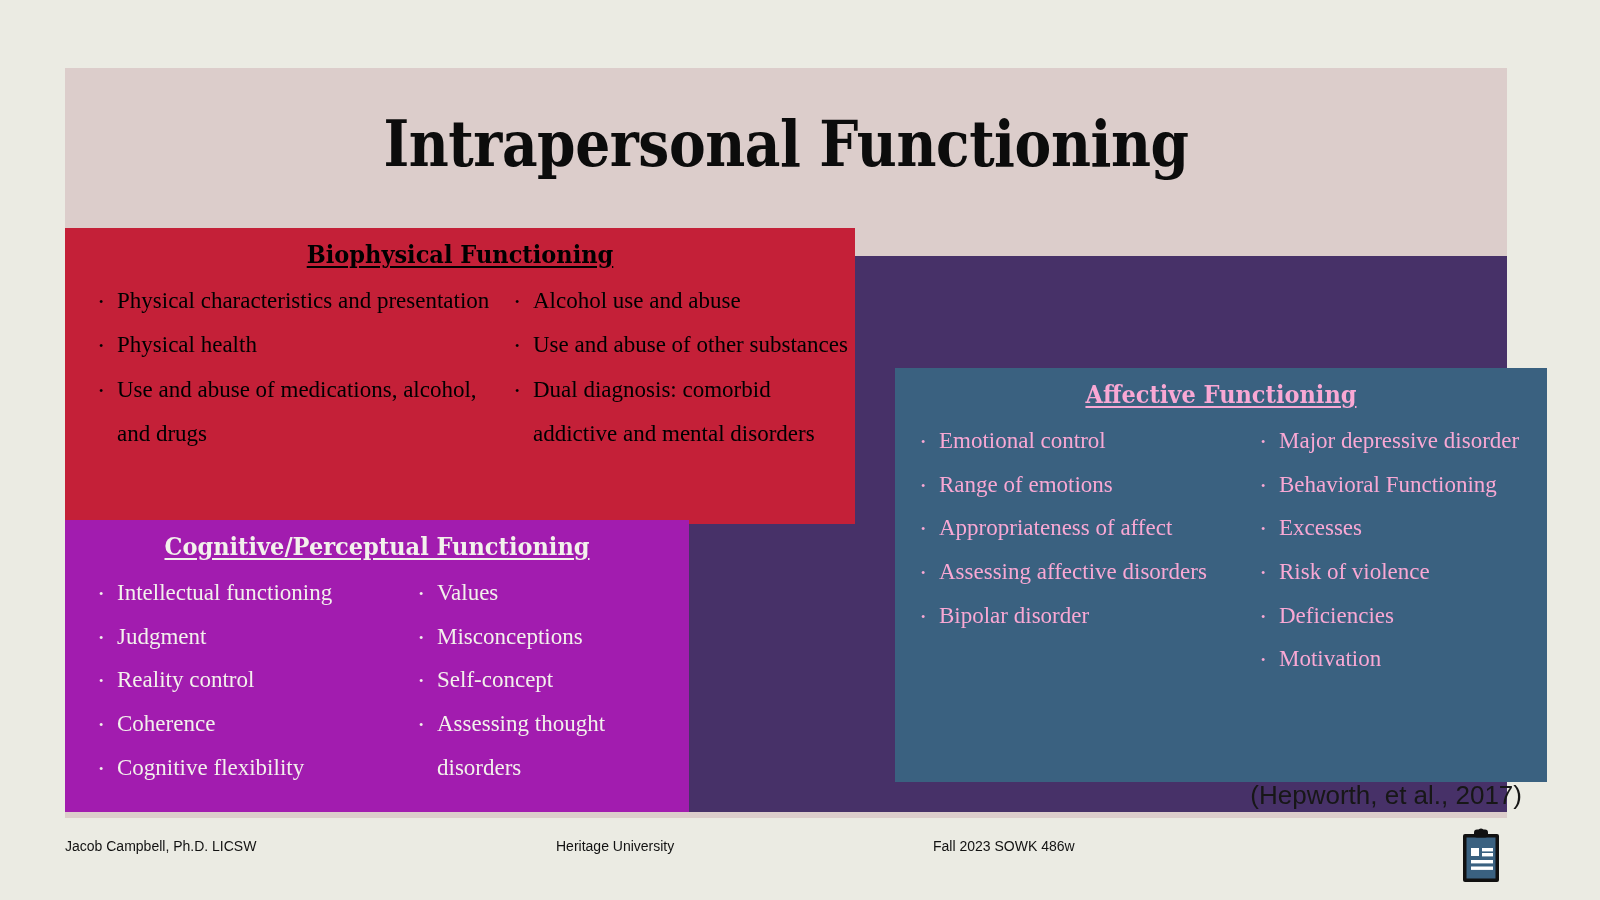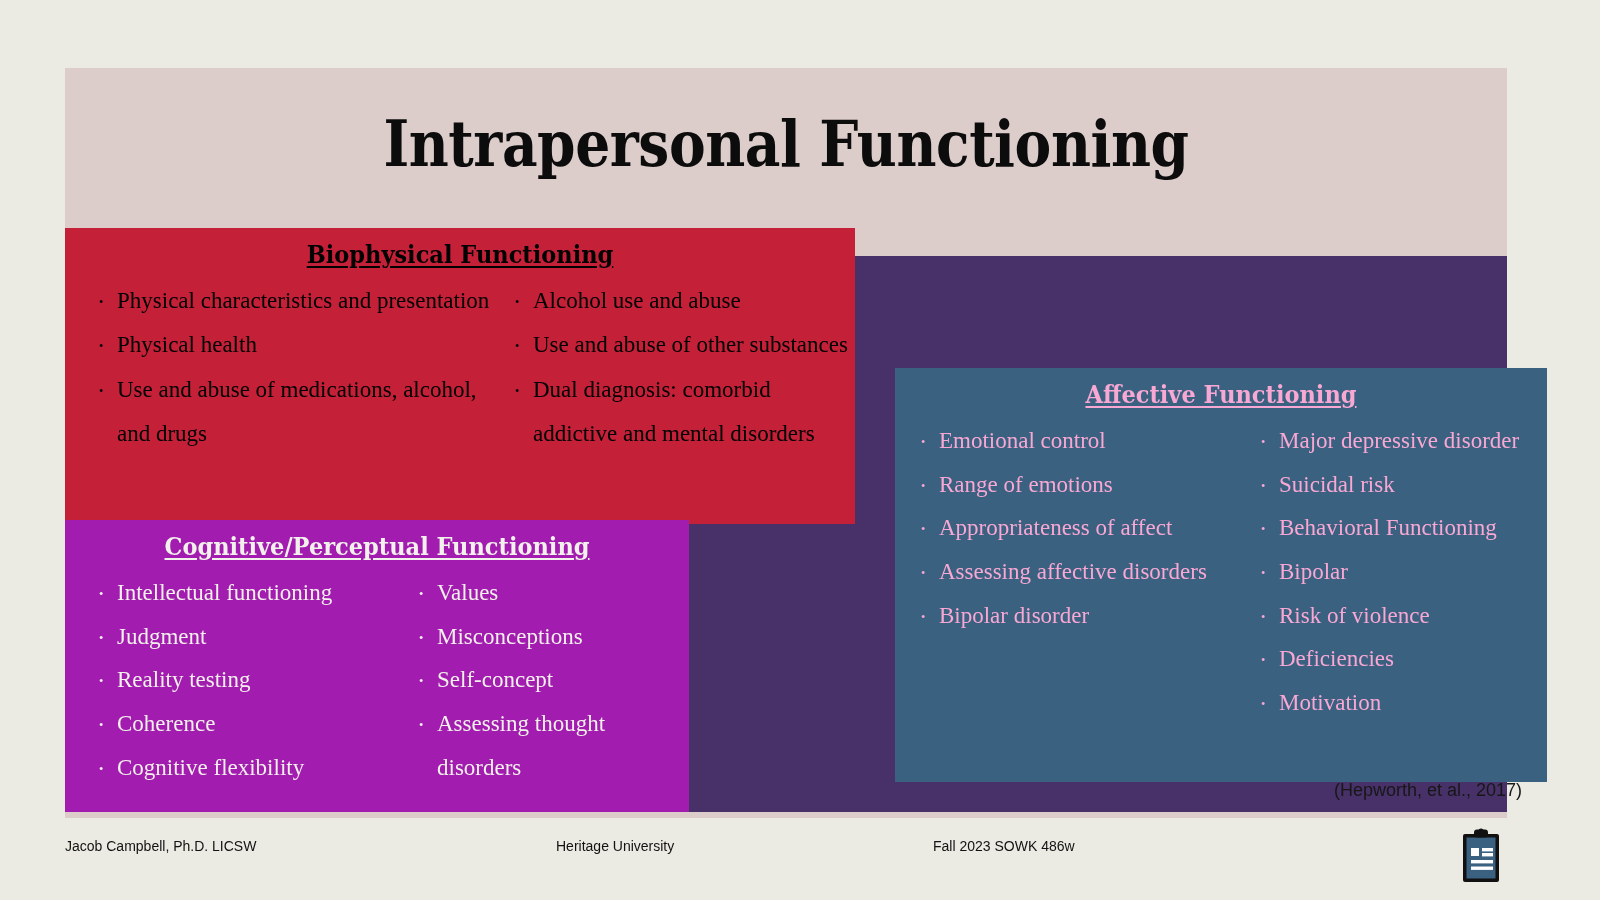--- a/index.html
+++ b/index.html
@@ -159,21 +159,21 @@
   .block-blue .cols { padding-left: 22px; padding-right: 4px; }
   .block-blue .col:first-child { flex: 0 0 340px; }
   .block-blue ul.bullets li { line-height: 1.9; }
 
   
   .citation {
     position: absolute;
     right: 78px;
     top: 780px;
     font-family: "Liberation Sans", sans-serif;
-    font-size: 18px;
+    font-size: 26px;
     color: #171717;
     z-index: 6;
   }
 
   
   .footer {
     position: absolute;
     left: 0;
     top: 838px;
     width: 1600px;
@@ -240,39 +240,38 @@
           <li>Emotional control</li>
           <li>Range of emotions</li>
           <li>Appropriateness of affect</li>
           <li>Assessing affective disorders</li>
           <li>Bipolar disorder</li>
         </ul>
       </div>
       <div class="col">
         <ul class="bullets">
           <li>Major depressive disorder</li>
-          <li>Suicidal risk</li>
           <li>Behavioral Functioning</li>
-          <li>Bipolar</li>
+          <li>Excesses</li>
           <li>Risk of violence</li>
           <li>Deficiencies</li>
           <li>Motivation</li>
         </ul>
       </div>
     </div>
   </div>
 
   <div class="block block-black">
     <div class="block-heading">Cognitive/Perceptual Functioning</div>
     <div class="cols">
       <div class="col">
         <ul class="bullets">
           <li>Intellectual functioning</li>
           <li>Judgment</li>
-          <li>Reality testing</li>
+          <li>Reality control</li>
           <li>Coherence</li>
           <li>Cognitive flexibility</li>
         </ul>
       </div>
       <div class="col">
         <ul class="bullets">
           <li>Values</li>
           <li>Misconceptions</li>
           <li>Self-concept</li>
           <li>Assessing thought disorders</li>

